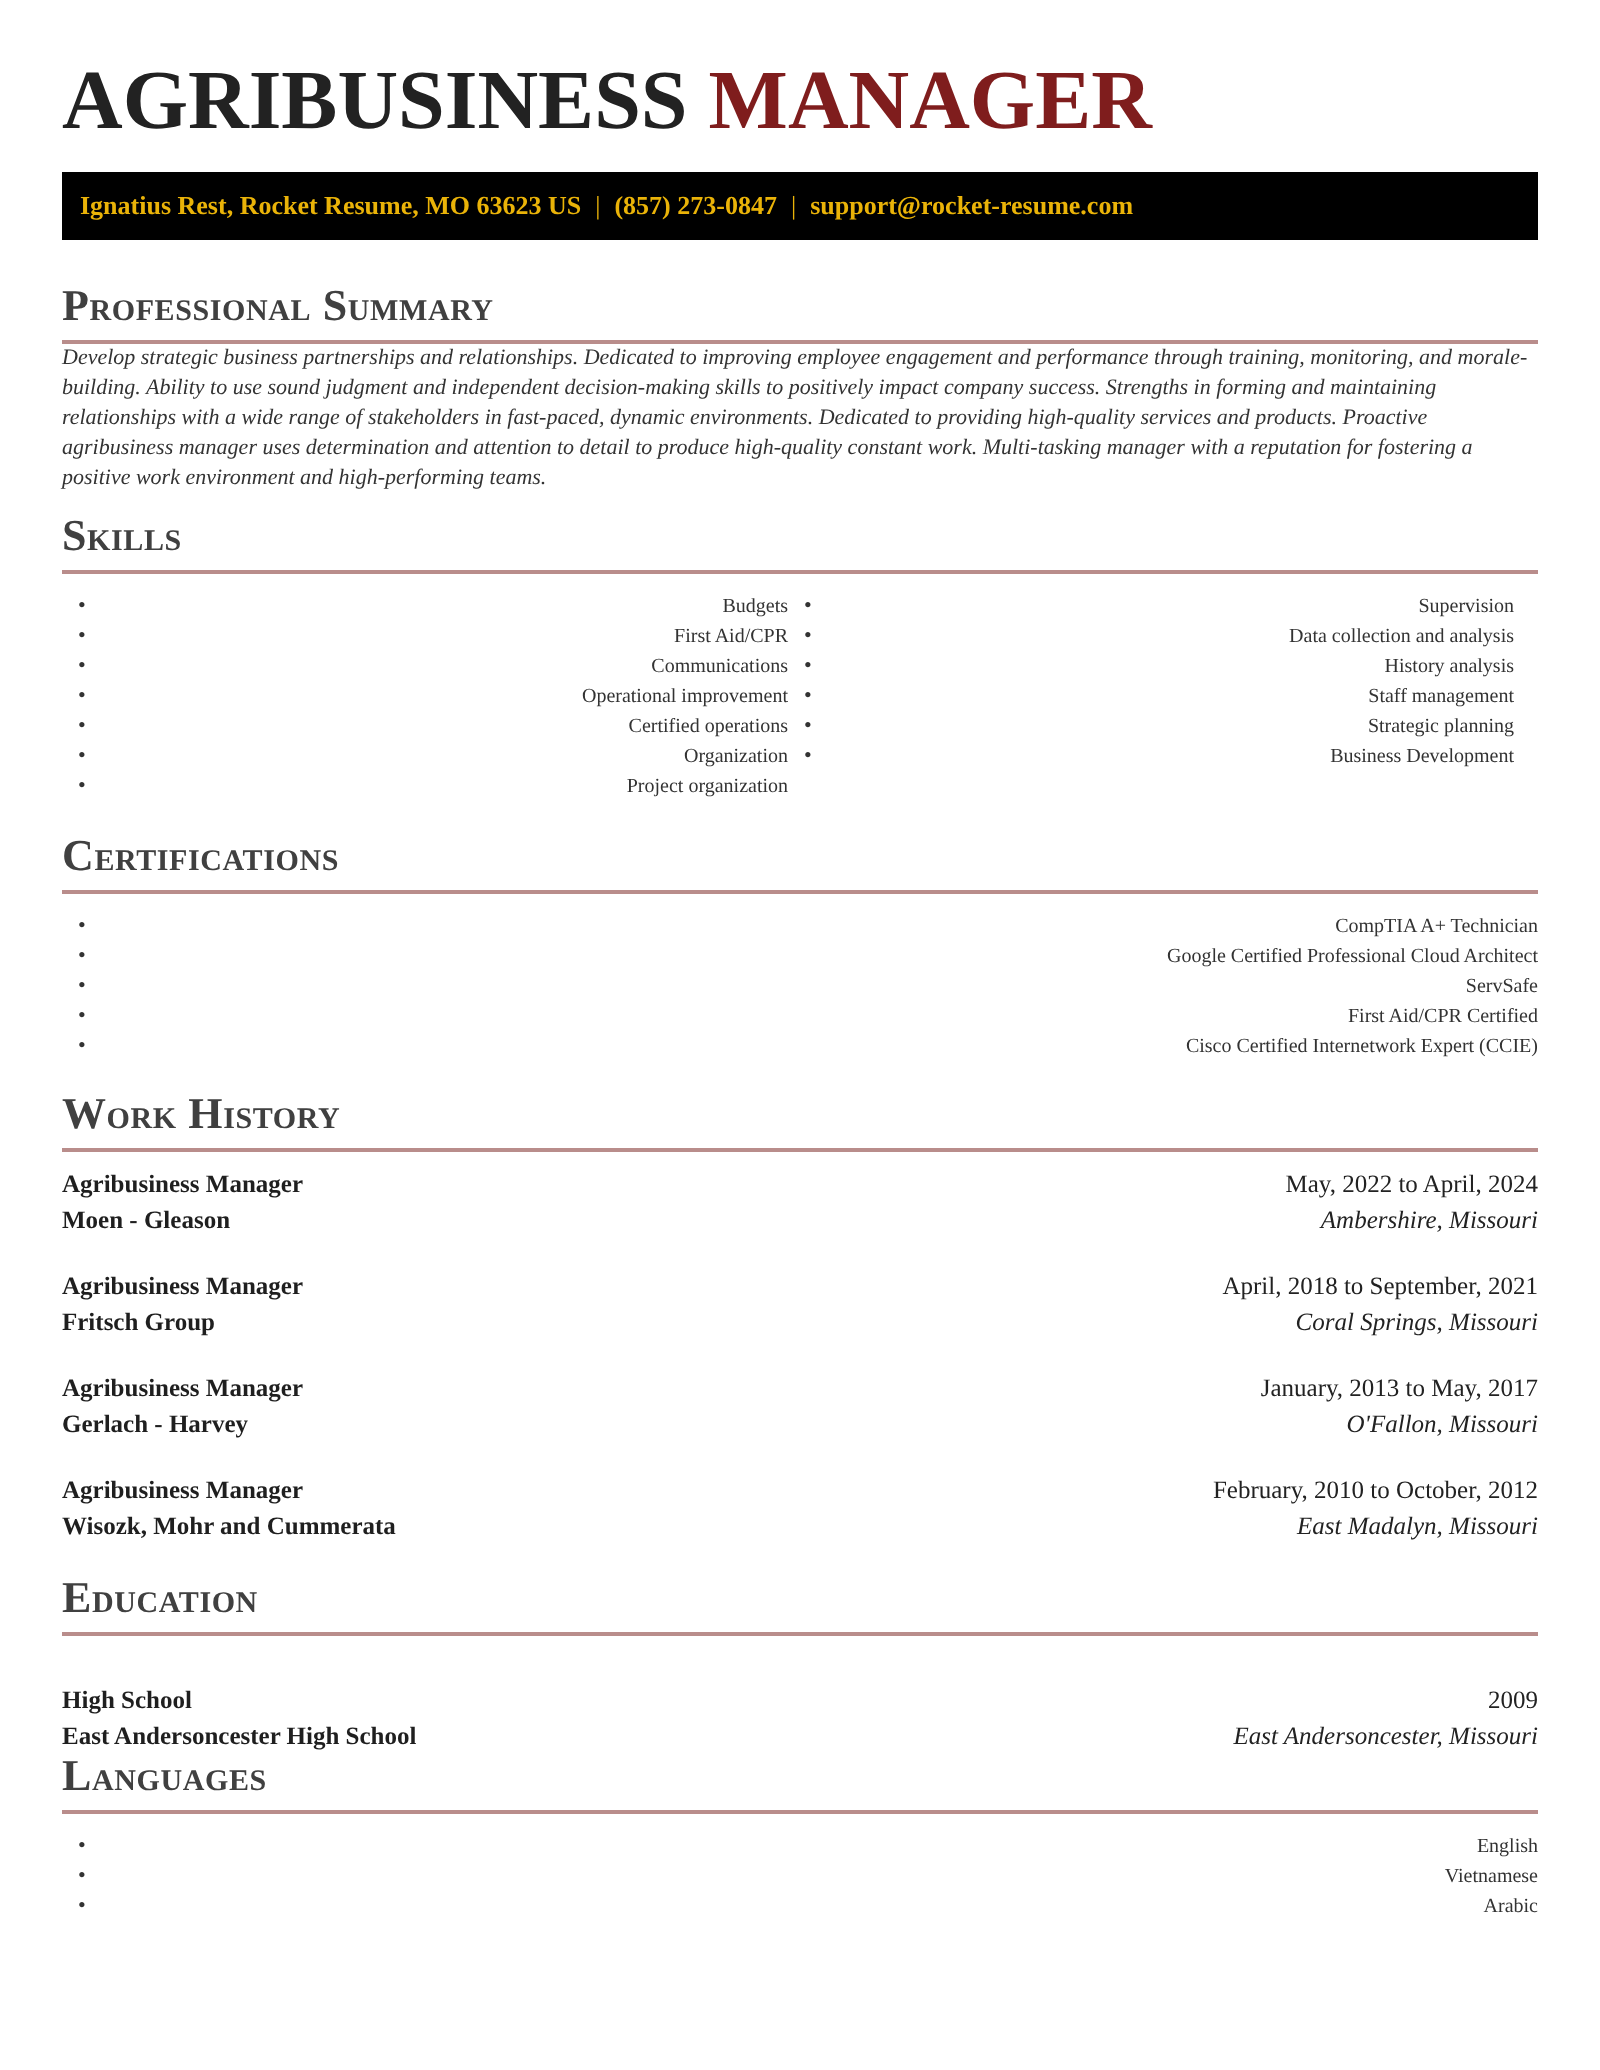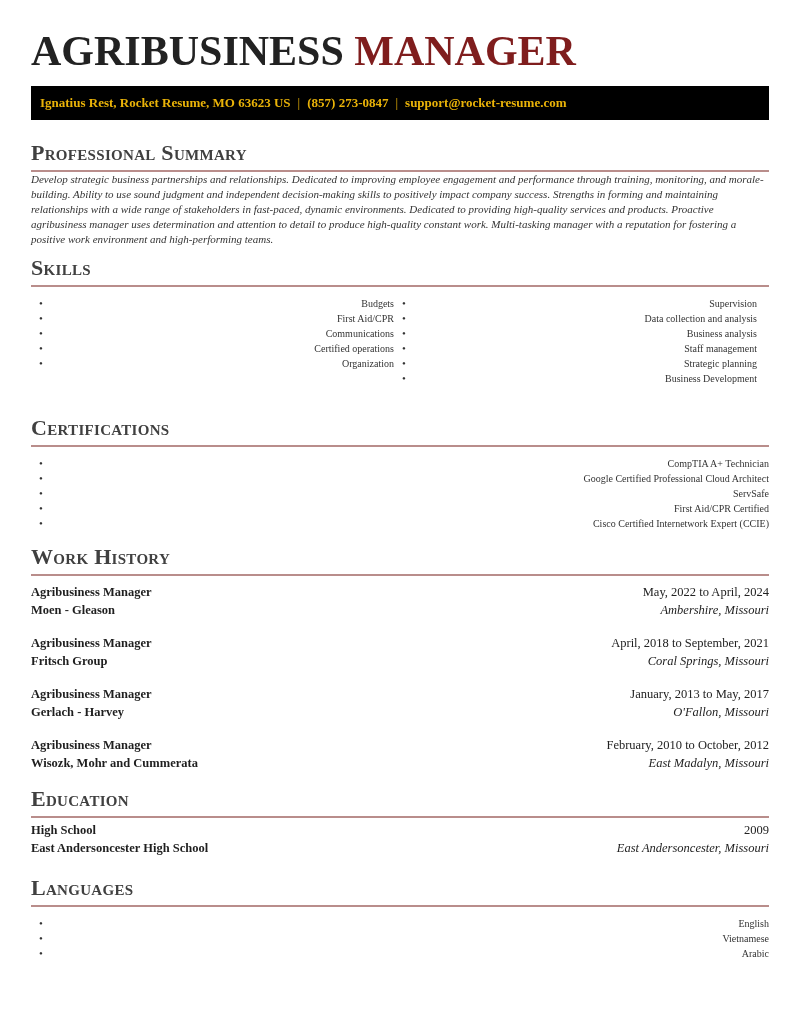--- a/index.html
+++ b/index.html
@@ -42,27 +42,29 @@
   </div>
 
   <div class="section" style="top:255px;">
     <h2 class="section-title">Skills</h2>
     <div class="rule"></div>
     <div class="skills-cols">
       <ul class="bullets">
         <li>Budgets</li>
         <li>First Aid/CPR</li>
         <li>Communications</li>
+        <li>Operational improvement</li>
         <li>Certified operations</li>
         <li>Organization</li>
+        <li>Project organization</li>
       </ul>
       <ul class="bullets">
         <li>Supervision</li>
         <li>Data collection and analysis</li>
-        <li>Business analysis</li>
+        <li>History analysis</li>
         <li>Staff management</li>
         <li>Strategic planning</li>
         <li>Business Development</li>
       </ul>
     </div>
   </div>
 
   <div class="section" style="top:415px;">
     <h2 class="section-title">Certifications</h2>
     <div class="rule"></div>
@@ -102,21 +104,21 @@
         <span class="r1">February, 2010 to October, 2012</span>
         <span class="l2">Wisozk, Mohr and Cummerata</span>
         <span class="r2">East Madalyn, Missouri</span>
       </div>
     </div>
   </div>
 
   <div class="section" style="top:786px;">
     <h2 class="section-title">Education</h2>
     <div class="rule"></div>
-    <div style="margin-top:4px;">
+    <div style="margin-top:24px;">
       <div class="job">
         <span class="l1">High School</span>
         <span class="r1">2009</span>
         <span class="l2">East Andersoncester High School</span>
         <span class="r2">East Andersoncester, Missouri</span>
       </div>
     </div>
   </div>
 
   <div class="section" style="top:875px;">

